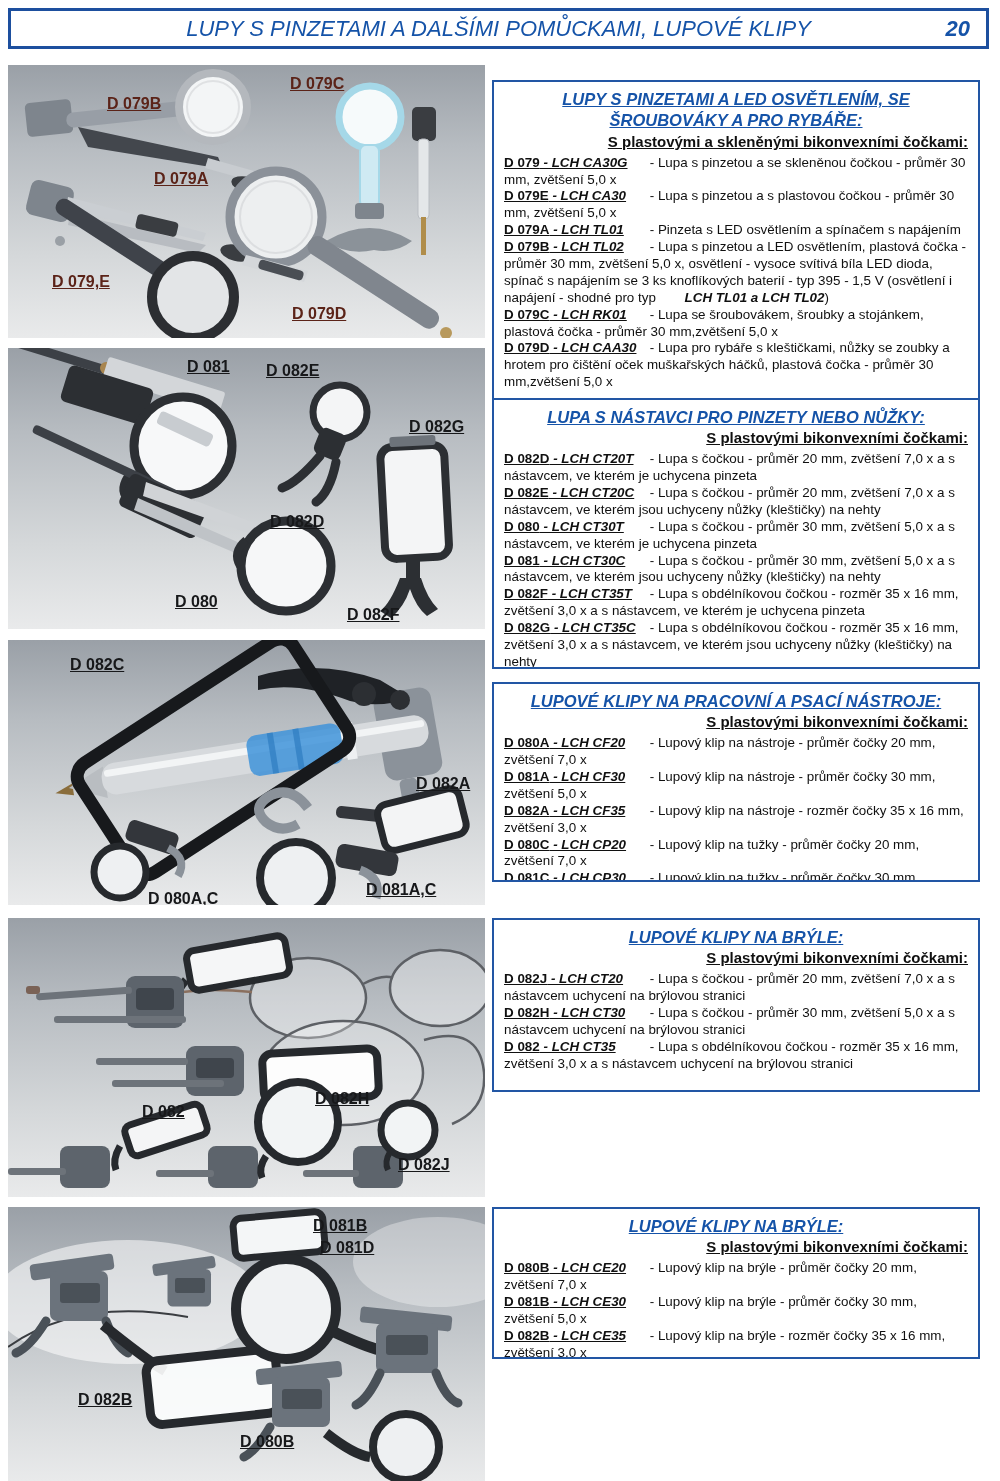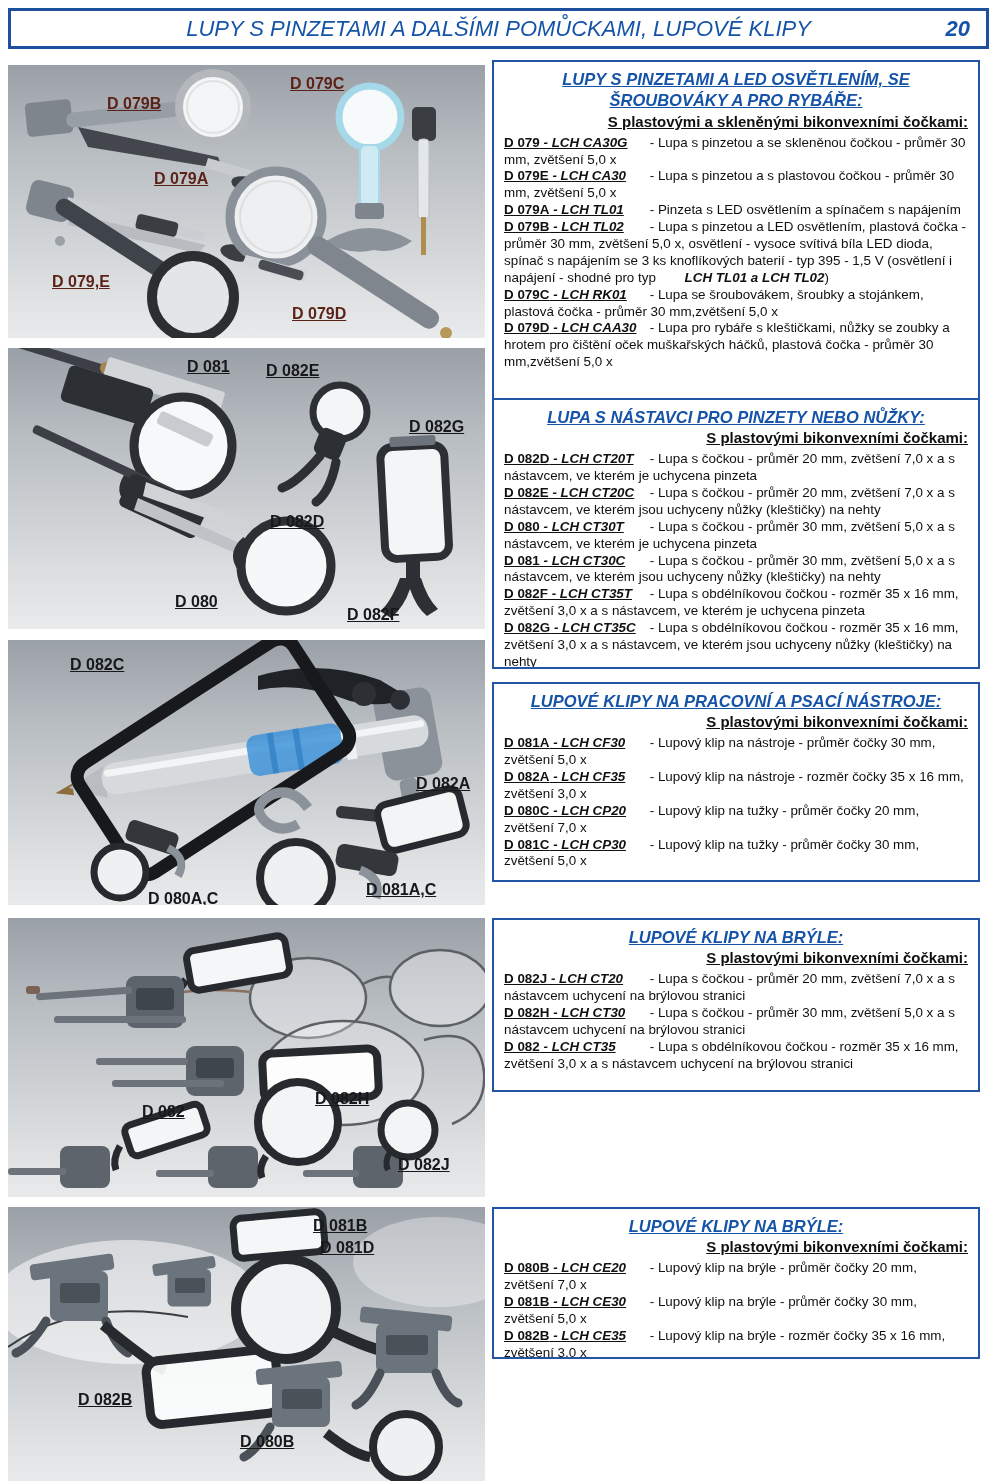--- a/index.html
+++ b/index.html
@@ -22,21 +22,21 @@
   .pp2{top:640px;height:265px}
   .pp3{top:918px;height:279px}
   .pp4{top:1207px;height:274px}
   .photo-panel svg{position:absolute;left:0;top:0;}
   .photo-label{position:absolute;font-size:16px;font-weight:bold;text-decoration:underline;
                white-space:nowrap;z-index:5;}
 
   
   .section-box{position:absolute;left:492px;width:488px;border:2px solid #2256a4;
                box-sizing:border-box;padding:5px 10px 4px 10px;overflow:hidden;background:#fff;}
-  .sb0{top:60px;height:362px}
+  .sb0{top:80px;height:362px}
   .sb1{top:398px;height:271px}
   .sb2{top:682px;height:200px}
   .sb3{top:918px;height:174px}
   .sb4{top:1207px;height:152px}
   .sec-title{text-align:center;color:#1553a8;font-weight:bold;font-style:italic;
              font-size:16.5px;text-decoration:underline;line-height:1.3;margin:2px 0 1px 0;}
   .sec-subtitle{text-align:right;color:#101010;font-weight:bold;font-size:15px;
                 text-decoration:underline;line-height:1.25;margin:0 0 3px 0;}
   .item{margin:0;font-size:13.4px;line-height:1.26;color:#101010;}
   .codewrap{display:inline-block;min-width:142px;font-weight:bold;text-decoration:underline;color:#101010;}
@@ -306,20 +306,21 @@
         <p class="item"><span class="codewrap"><span class="code">D 081</span><span class="type"> - LCH CT30C</span></span><span class="desc"> - Lupa s čočkou - průměr 30 mm, zvětšení 5,0 x a s nástavcem, ve kterém jsou uchyceny nůžky (kleštičky) na nehty</span></p>
         <p class="item"><span class="codewrap"><span class="code">D 082F</span><span class="type"> - LCH CT35T</span></span><span class="desc"> - Lupa s obdélníkovou čočkou - rozměr 35 x 16 mm, zvětšení 3,0 x a s nástavcem, ve kterém je uchycena pinzeta</span></p>
         <p class="item"><span class="codewrap"><span class="code">D 082G</span><span class="type"> - LCH CT35C</span></span><span class="desc"> - Lupa s obdélníkovou čočkou - rozměr 35 x 16 mm, zvětšení 3,0 x a s nástavcem, ve kterém jsou uchyceny nůžky (kleštičky) na nehty</span></p>
       </div>
   </div>
 
   <div class="section-box sb2">
     <div class="sec-title">LUPOVÉ KLIPY NA PRACOVNÍ A PSACÍ NÁSTROJE:</div>
     <div class="sec-subtitle">S plastovými bikonvexními čočkami:</div>
     <div class="items">
+        <p class="item"><span class="codewrap"><span class="code">D 080A</span><span class="type"> - LCH CF20</span></span><span class="desc"> - Lupový klip na nástroje - průměr čočky 20 mm, zvětšení 7,0 x</span></p>
         <p class="item"><span class="codewrap"><span class="code">D 081A</span><span class="type"> - LCH CF30</span></span><span class="desc"> - Lupový klip na nástroje - průměr čočky 30 mm, zvětšení 5,0 x</span></p>
         <p class="item"><span class="codewrap"><span class="code">D 082A</span><span class="type"> - LCH CF35</span></span><span class="desc"> - Lupový klip na nástroje - rozměr čočky 35 x 16 mm, zvětšení 3,0 x</span></p>
         <p class="item"><span class="codewrap"><span class="code">D 080C</span><span class="type"> - LCH CP20</span></span><span class="desc"> - Lupový klip na tužky - průměr čočky 20 mm, zvětšení 7,0 x</span></p>
         <p class="item"><span class="codewrap"><span class="code">D 081C</span><span class="type"> - LCH CP30</span></span><span class="desc"> - Lupový klip na tužky - průměr čočky 30 mm, zvětšení 5,0 x</span></p>
       </div>
   </div>
 
   <div class="section-box sb3">
     <div class="sec-title">LUPOVÉ KLIPY NA BRÝLE:</div>
     <div class="sec-subtitle">S plastovými bikonvexními čočkami:</div>

